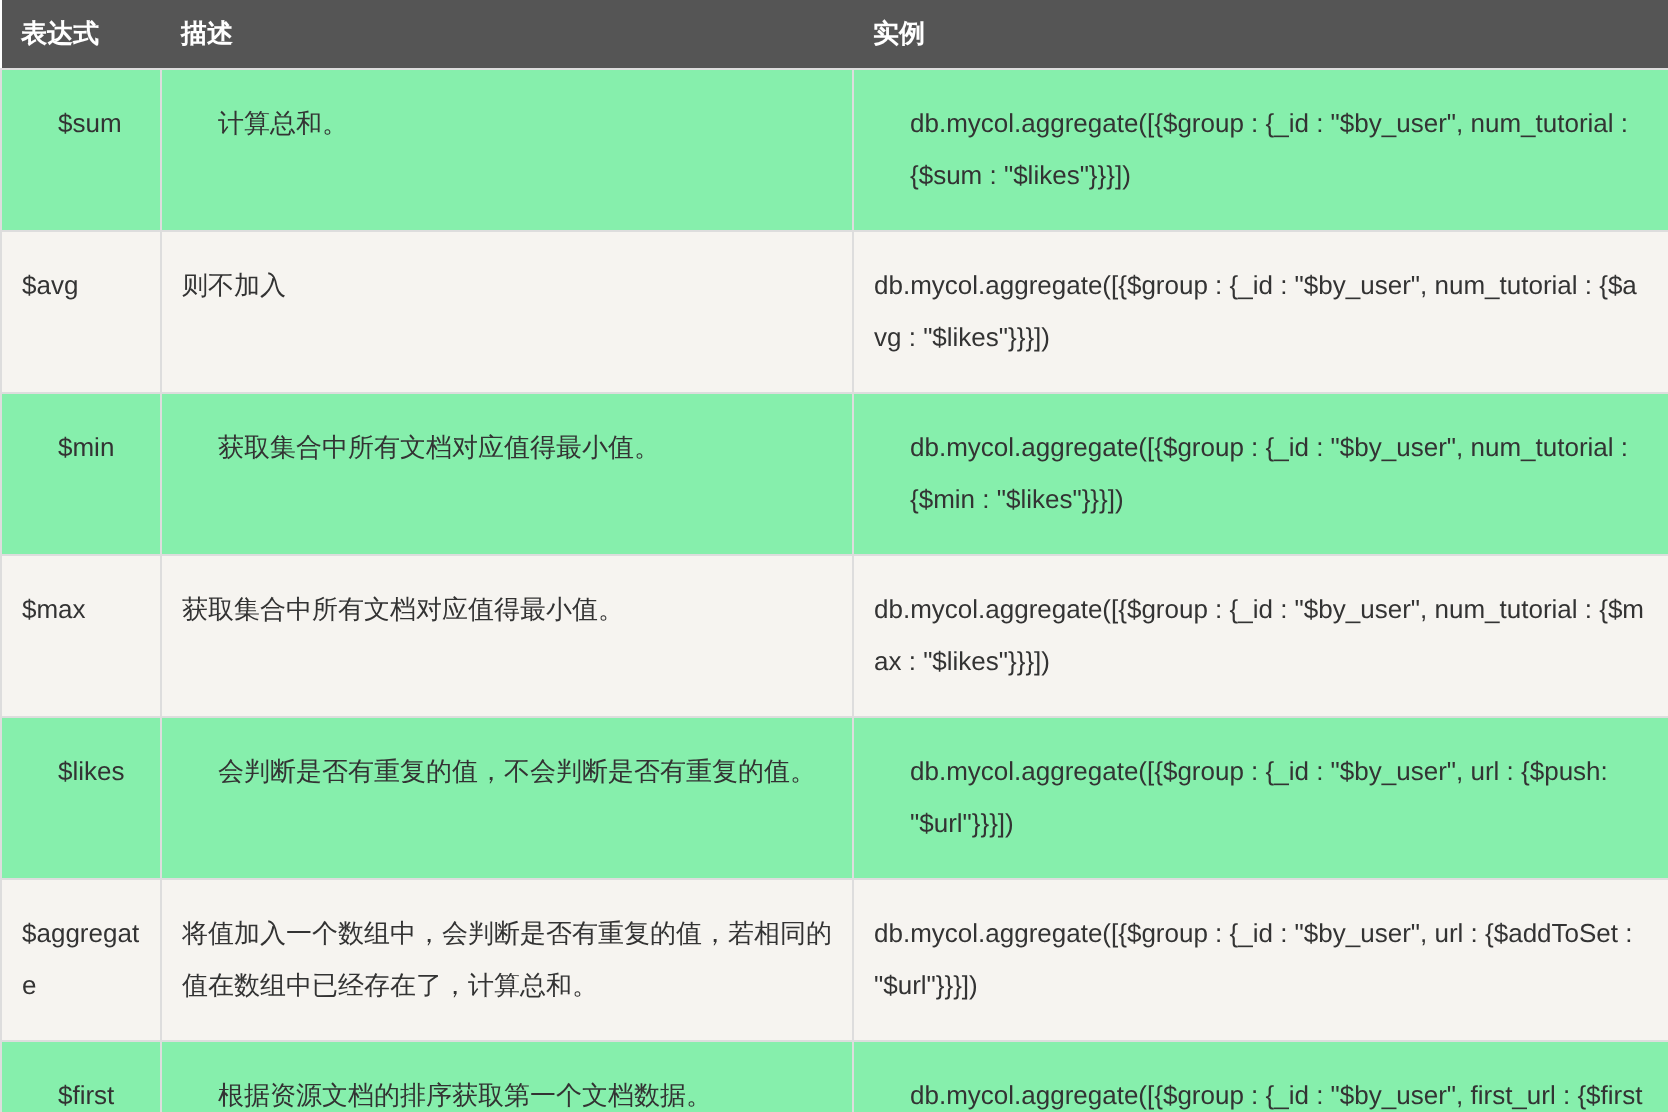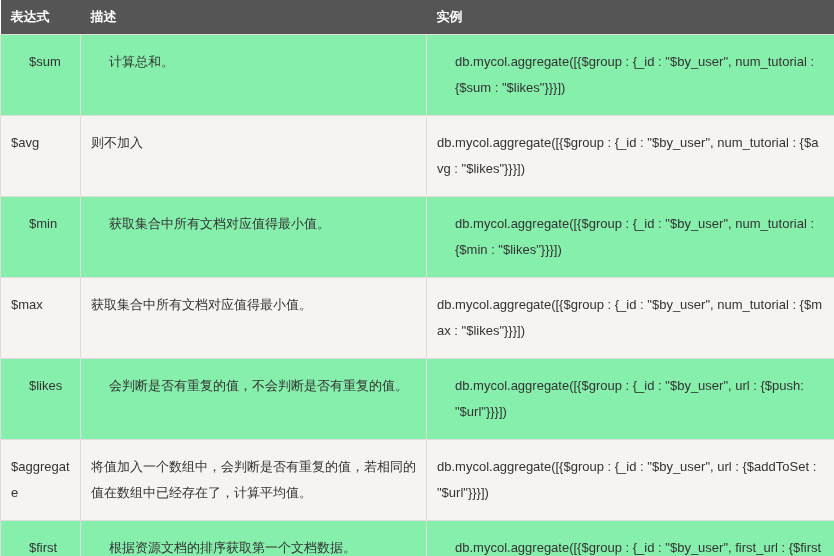--- a/index.html
+++ b/index.html
@@ -74,21 +74,21 @@
       <td>获取集合中所有文档对应值得最小值。</td>
       <td>db.mycol.aggregate([{$group : {_id : "$by_user", num_tutorial : {$max : "$likes"}}}])</td>
     </tr>
     <tr class="odd">
       <td>$likes</td>
       <td>会判断是否有重复的值，不会判断是否有重复的值。</td>
       <td>db.mycol.aggregate([{$group : {_id : "$by_user", url : {$push: "$url"}}}])</td>
     </tr>
     <tr class="even">
       <td>$aggregate</td>
-      <td>将值加入一个数组中，会判断是否有重复的值，若相同的值在数组中已经存在了，计算平均值。</td>
+      <td>将值加入一个数组中，会判断是否有重复的值，若相同的值在数组中已经存在了，计算总和。</td>
       <td>db.mycol.aggregate([{$group : {_id : "$by_user", url : {$addToSet : "$url"}}}])</td>
     </tr>
     <tr class="odd">
       <td>$first</td>
       <td>根据资源文档的排序获取第一个文档数据。</td>
       <td>db.mycol.aggregate([{$group : {_id : "$by_user", first_url : {$first : "$url"}}}])</td>
     </tr>
 
   </tbody>
 </table>

